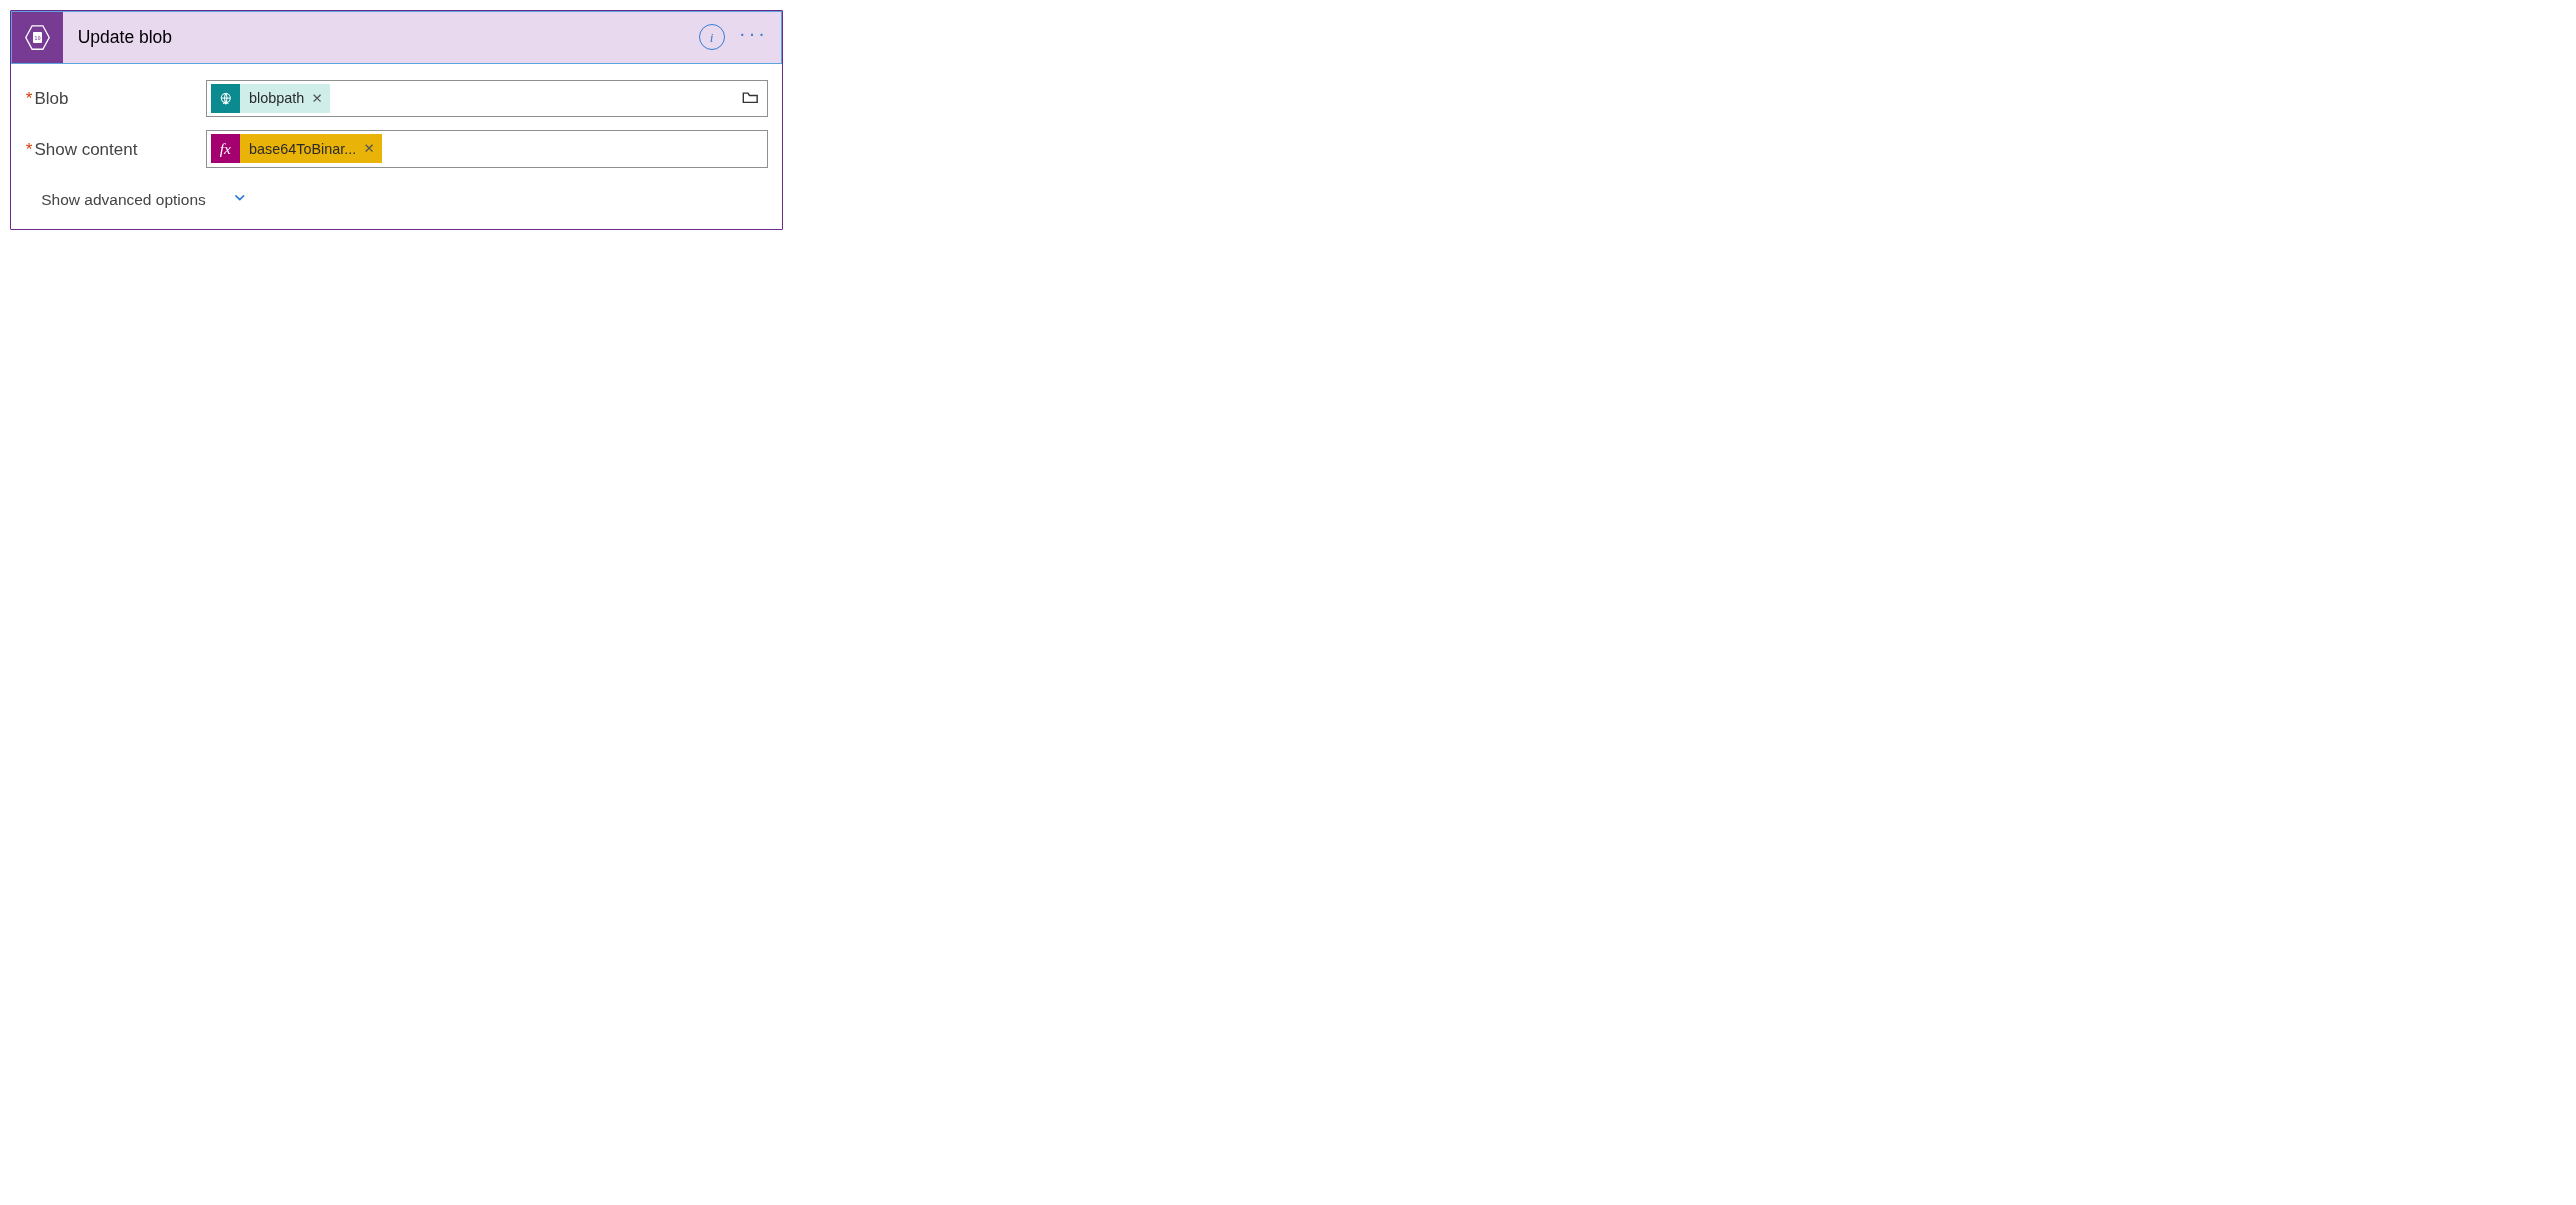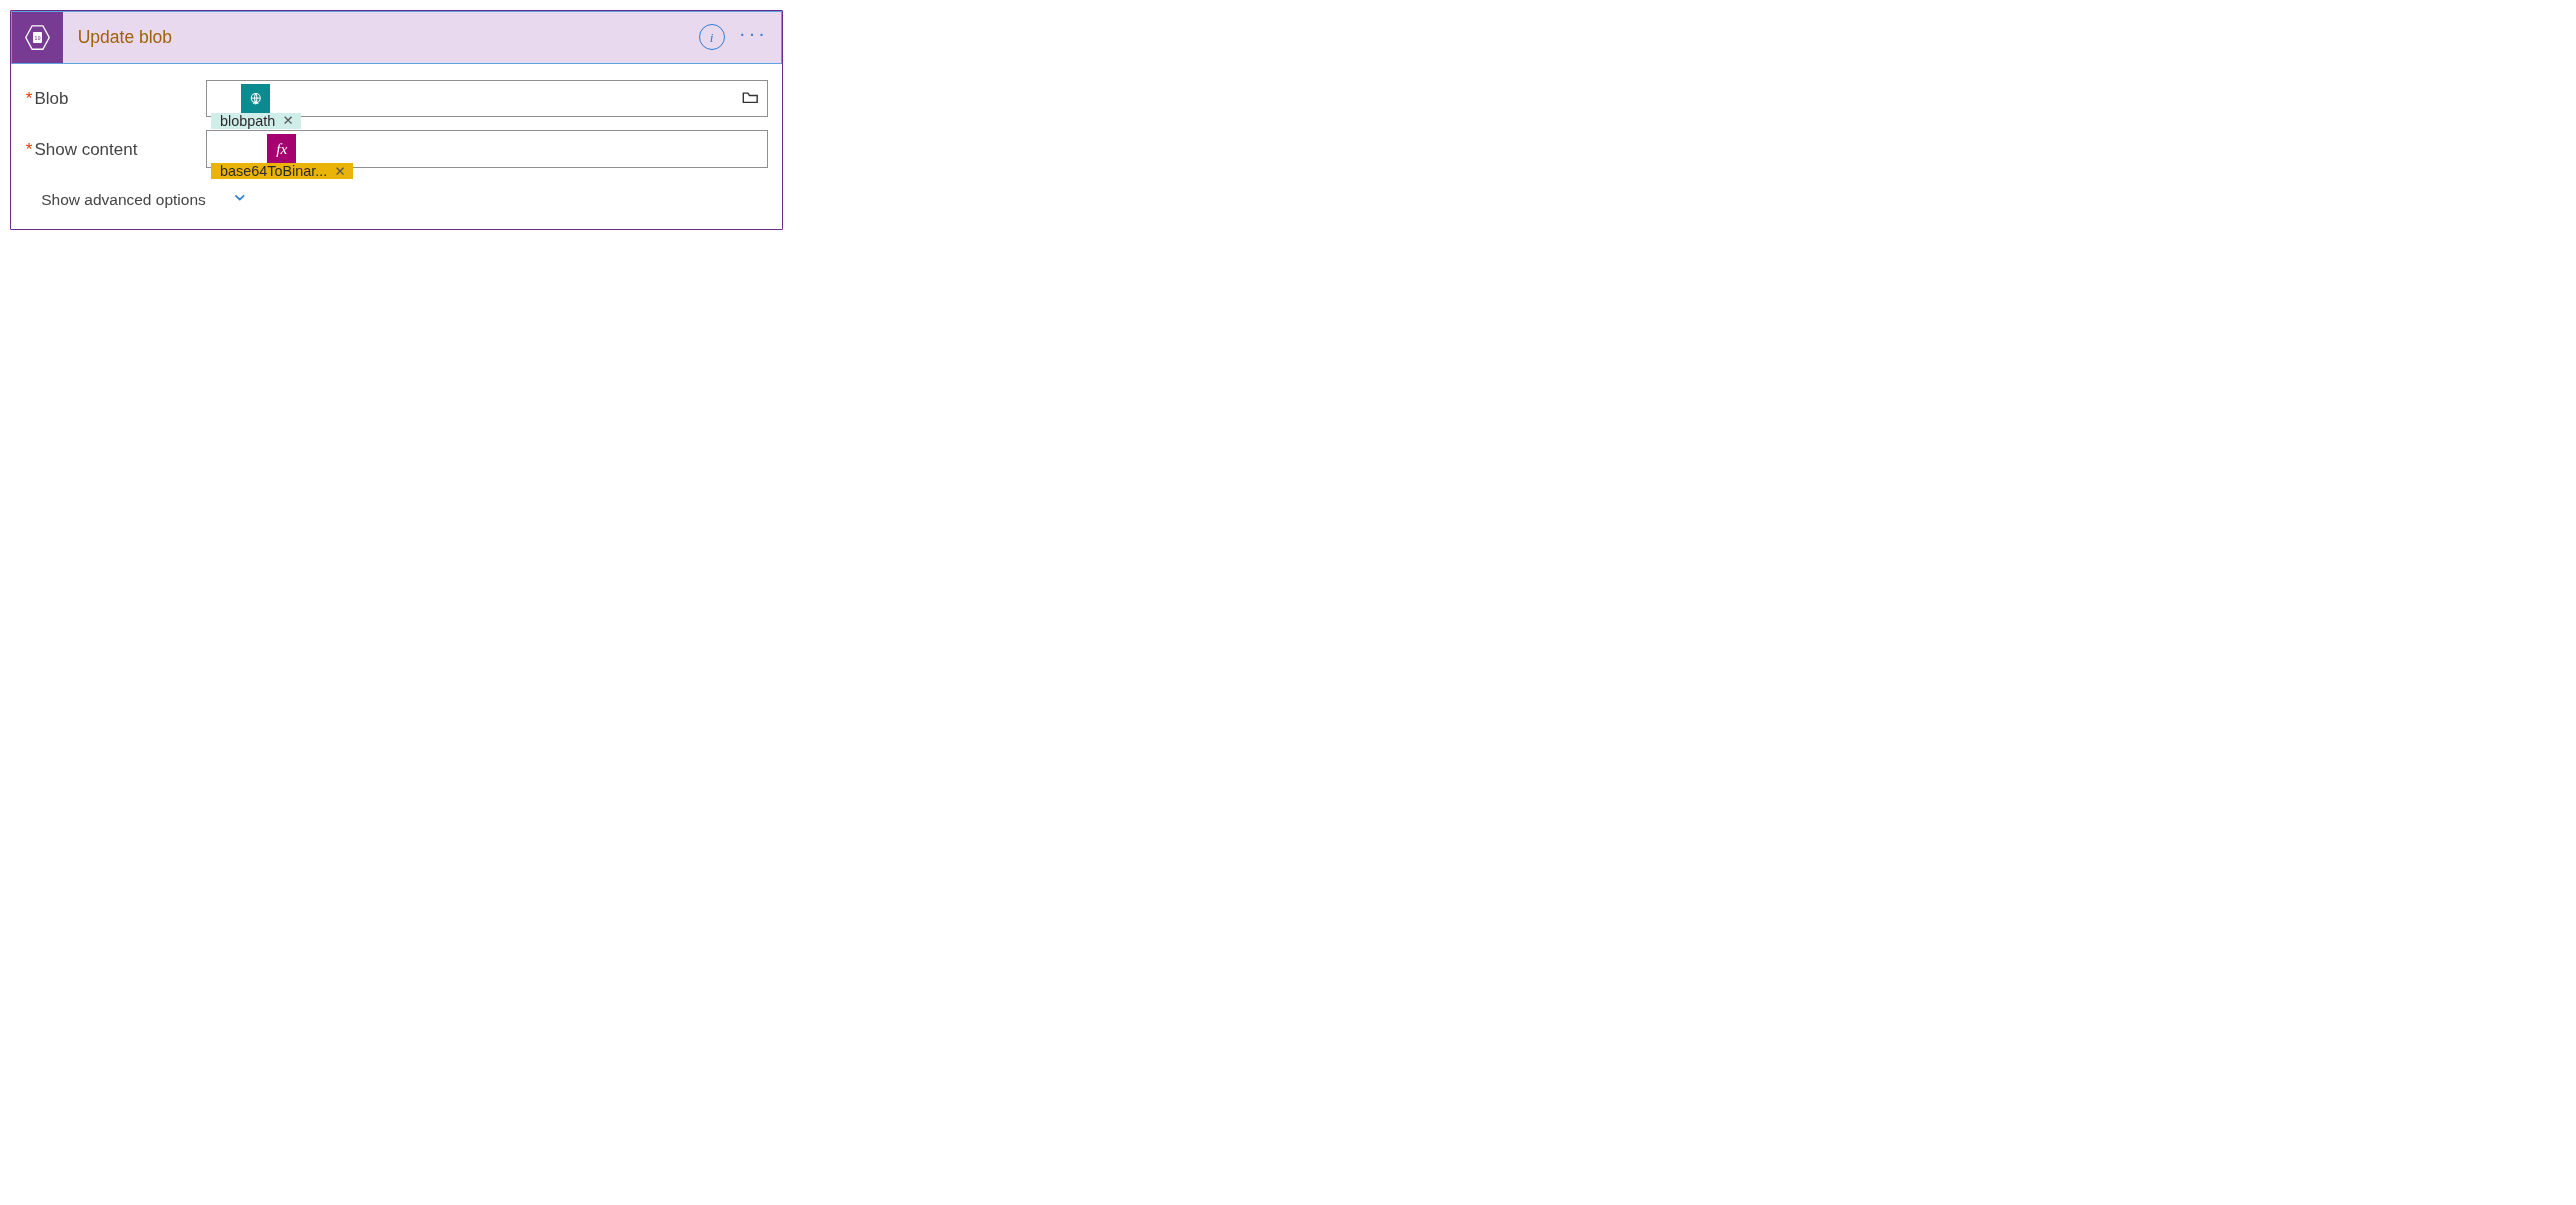--- a/index.html
+++ b/index.html
@@ -36,21 +36,21 @@
   }
   .hex {
     width: 27px;
     height: 27px;
     position: relative;
   }
   .hex svg { display:block; }
   .header-title {
     flex: 1 1 auto;
     font-size: 17.5px;
-    color: #a16207;
+    color: #000000;
     padding-left: 14.4px;
     font-weight: 400;
   }
   .header-actions {
     display: flex;
     align-items: center;
     gap: 14.4px;
     padding-right: 14.4px;
   }
   .info-circle {
@@ -107,21 +107,20 @@
     padding: 2.1px 3.1px;
     box-sizing: border-box;
     position: relative;
     background: #fff;
   }
   .token {
     display: inline-flex;
     align-items: center;
     height: 29px;
     margin: 1px;
-    flex-direction: column;
   }
   .token-icon {
     width: 29px;
     height: 29px;
     display: flex;
     align-items: center;
     justify-content: center;
     flex: 0 0 auto;
   }
   .token-teal .token-icon { background: #0b8a8f; }

